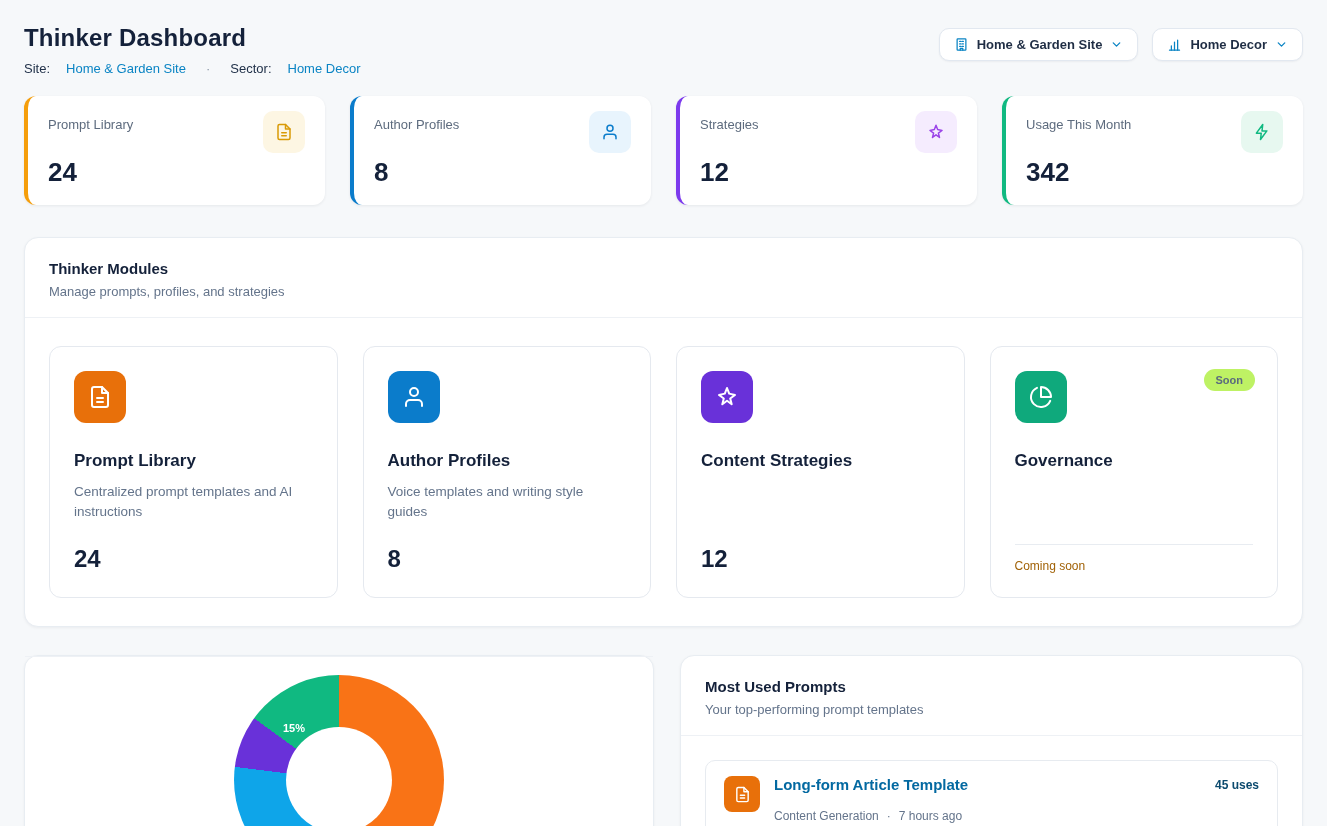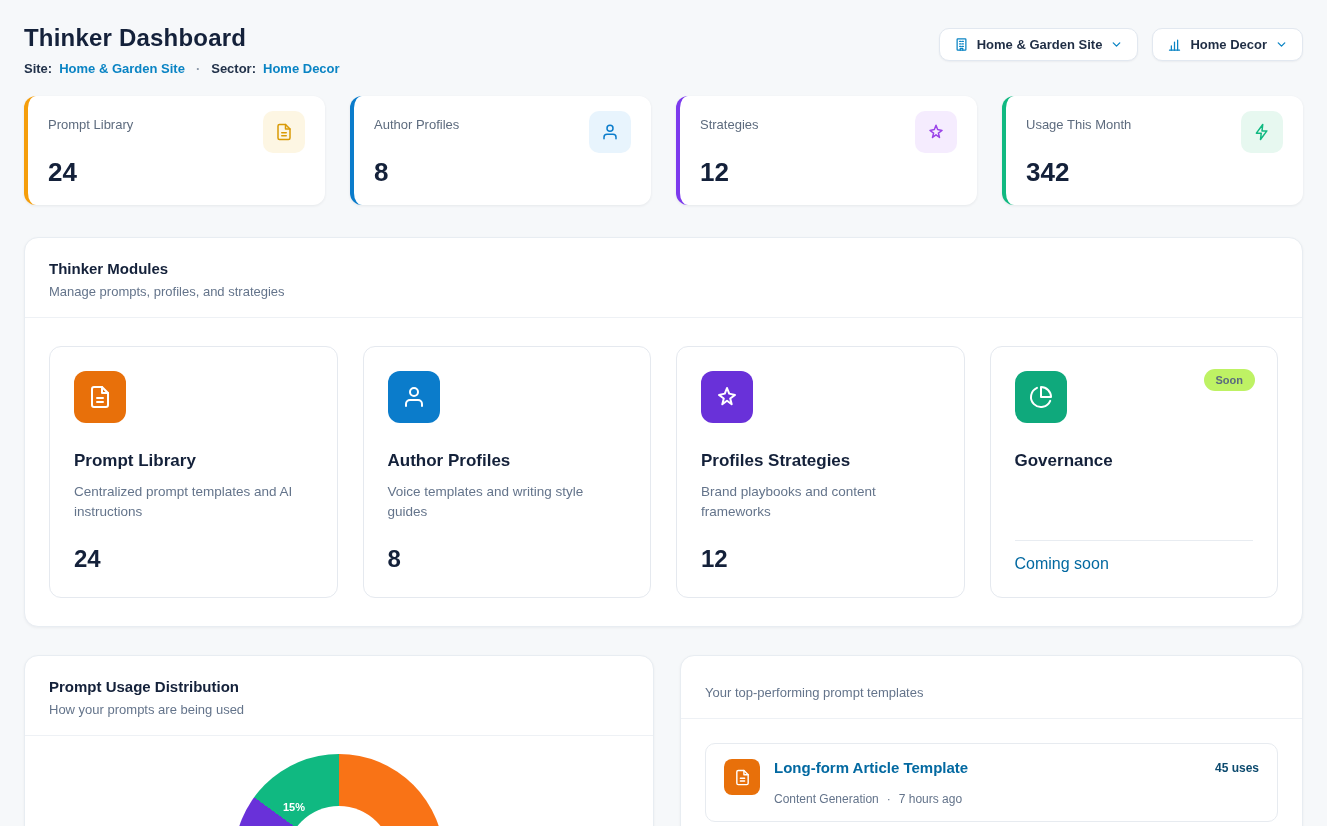--- a/index.html
+++ b/index.html
@@ -2,21 +2,21 @@
 <html><head>
 <meta charset="utf-8">
 <style>
   * { margin:0; padding:0; box-sizing:border-box; }
   html,body { width:1327px; height:826px; overflow:hidden; background:#f6f8fa; font-family:"Liberation Sans", sans-serif; color:#152238; }
   .page { padding:20px 24px; }
 
   
   .header { display:flex; justify-content:space-between; align-items:flex-start; }
   .page-title { font-size:24px; font-weight:700; color:#14213a; letter-spacing:.2px; margin-top:4px; }
-  .subtitle { margin-top:9px; font-size:13px; font-weight:700; color:#22324a; display:flex; gap:7px; align-items:center; }
+  .subtitle { margin-top:9px; font-size:13px; font-weight:400; color:#22324a; display:flex; gap:16px; align-items:center; }
   .subtitle .link { color:#0a84c4; cursor:pointer; }
   .subtitle .dot { color:#8b97a7; margin:0 4px; }
   .header-actions { display:flex; gap:14px; margin-top:8px; }
   .dropdown-btn { display:flex; align-items:center; gap:8px; background:#fff; border:1px solid #e2e8f0; border-radius:10px; padding:8px 14px; font-size:13px; font-weight:600; color:#1f2d44; box-shadow:0 1px 2px rgba(16,24,40,.05); cursor:pointer; }
   .dropdown-btn .ic { color:#0a84c4; display:flex; }
   .dropdown-btn .chev { color:#0a84c4; display:flex; }
   svg { display:block; }
 
   
   .stats-grid { display:grid; grid-template-columns:repeat(4,1fr); gap:25px; margin-top:20px; }
@@ -34,21 +34,21 @@
   .panel-sub { font-size:13px; color:#64748b; margin-top:7px; }
   .panel-divider { border-top:1px solid #eef1f5; }
   .modules-body { padding:28px 24px; display:grid; grid-template-columns:repeat(4,1fr); gap:25px; }
   .module-card { border:1px solid #e5e9ef; border-radius:12px; padding:24px; min-height:252px; display:flex; flex-direction:column; position:relative; background:#fff; cursor:pointer; }
   .module-icon { width:52px; height:52px; border-radius:12px; display:flex; align-items:center; justify-content:center; color:#fff; margin-bottom:28px; }
   .module-title { font-size:17px; font-weight:700; color:#14213a; margin-bottom:11px; }
   .module-desc { font-size:13.5px; color:#64748b; line-height:1.5; }
   .module-count { font-size:24px; font-weight:700; color:#14213a; margin-top:auto; padding-top:16px; }
   .soon-badge { position:absolute; top:22px; right:22px; background:#bef264; color:#5b6b7e; font-size:11px; font-weight:600; padding:5px 12px; border-radius:999px; }
   .module-hr { border:none; border-top:1px solid #e8ecf1; margin-top:auto; }
-  .coming-soon { font-size:16px; color:#0369a1; padding-top:14px; }
+  .coming-soon { font-size:12px; color:#a16207; padding-top:14px; }
 
   
   .bottom-grid { display:grid; grid-template-columns:630px 1fr; gap:26px; margin-top:28px; }
   .bottom-card { min-height:300px; }
   .chart-body { padding:18px 24px; display:flex; justify-content:center; }
   .donut { width:210px; height:210px; border-radius:50%; position:relative; }
   .donut::after { content:""; position:absolute; inset:52px; background:#fff; border-radius:50%; }
   .donut-label { position:absolute; left:60px; top:53px; transform:translate(-50%,-50%); color:#fff; font-size:11px; font-weight:700; z-index:2; }
 
   .prompts-body { padding:24px; }
@@ -194,22 +194,21 @@
         <div class="module-desc">Voice templates and writing style guides</div>
         <div class="module-count">8</div>
       </div>
 
       <div class="module-card">
         <div class="module-icon" style="background: rgb(105, 49, 217);">
           <svg width="24" height="24" viewBox="0 0 24 24" fill="none" stroke="currentColor" stroke-width="2" stroke-linejoin="round">
               <path d="M12 3l2.2 5.6L20 10l-4.8 3.5 1.5 5.8L12 15.8l-4.7 3.5 1.5-5.8L4 10l5.8-1.4z"></path>
             </svg>
         </div>
-        <div class="module-title">Profiles Strategies</div>
-        <div class="module-desc">Brand playbooks and content frameworks</div>
+        <div class="module-title">Content Strategies</div>
         <div class="module-count">12</div>
       </div>
 
       <div class="module-card">
         <span class="soon-badge">Soon</span>
         <div class="module-icon" style="background: rgb(15, 169, 124);">
           <svg width="24" height="24" viewBox="0 0 24 24" fill="none" stroke="currentColor" stroke-width="2" stroke-linecap="round" stroke-linejoin="round">
               <path d="M21.21 15.89A10 10 0 1 1 8 2.83"></path>
               <path d="M22 12A10 10 0 0 0 12 2v10z"></path>
             </svg>
@@ -218,34 +217,31 @@
         <hr class="module-hr">
         <div class="coming-soon">Coming soon</div>
       </div>
 
     </div>
   </div>
 
   <div class="bottom-grid">
 
     <div class="panel bottom-card">
-      <div class="panel-header">
-        <div class="panel-title">Prompt Usage Distribution</div>
-        <div class="panel-sub">How your prompts are being used</div>
-      </div>
       <div class="panel-divider"></div>
       <div class="chart-body">
         <div class="donut" style="background: conic-gradient(rgb(249, 115, 22) 0%, rgb(249, 115, 22) 45%, rgb(14, 165, 233) 45%, rgb(14, 165, 233) 77%, rgb(105, 49, 217) 77%, rgb(105, 49, 217) 85%, rgb(16, 185, 129) 85%, rgb(16, 185, 129) 100%);">
           <span class="donut-label">15%</span>
         </div>
       </div>
     </div>
 
     <div class="panel bottom-card">
       <div class="panel-header">
+        <div class="panel-title">Most Used Prompts</div>
         <div class="panel-sub">Your top-performing prompt templates</div>
       </div>
       <div class="panel-divider"></div>
       <div class="prompts-body">
         <div class="prompt-item">
           <span class="prompt-icon" style="background: rgb(232, 112, 10);">
             <svg width="17" height="17" viewBox="0 0 24 24" fill="none" stroke="currentColor" stroke-width="2" stroke-linecap="round" stroke-linejoin="round">
                 <path d="M14 2H6a2 2 0 0 0-2 2v16a2 2 0 0 0 2 2h12a2 2 0 0 0 2-2V8z"></path>
                 <path d="M14 2v6h6"></path>
                 <path d="M9 13h6M9 17h6"></path>

